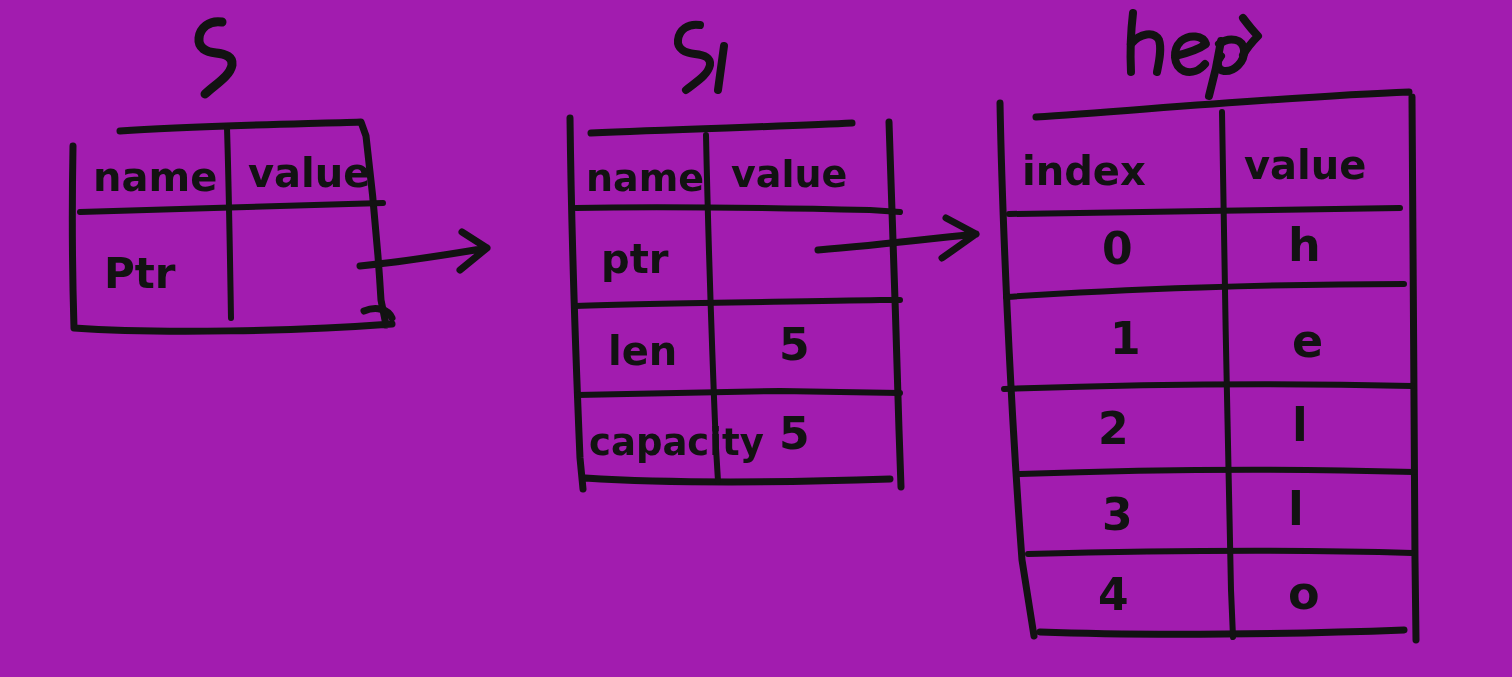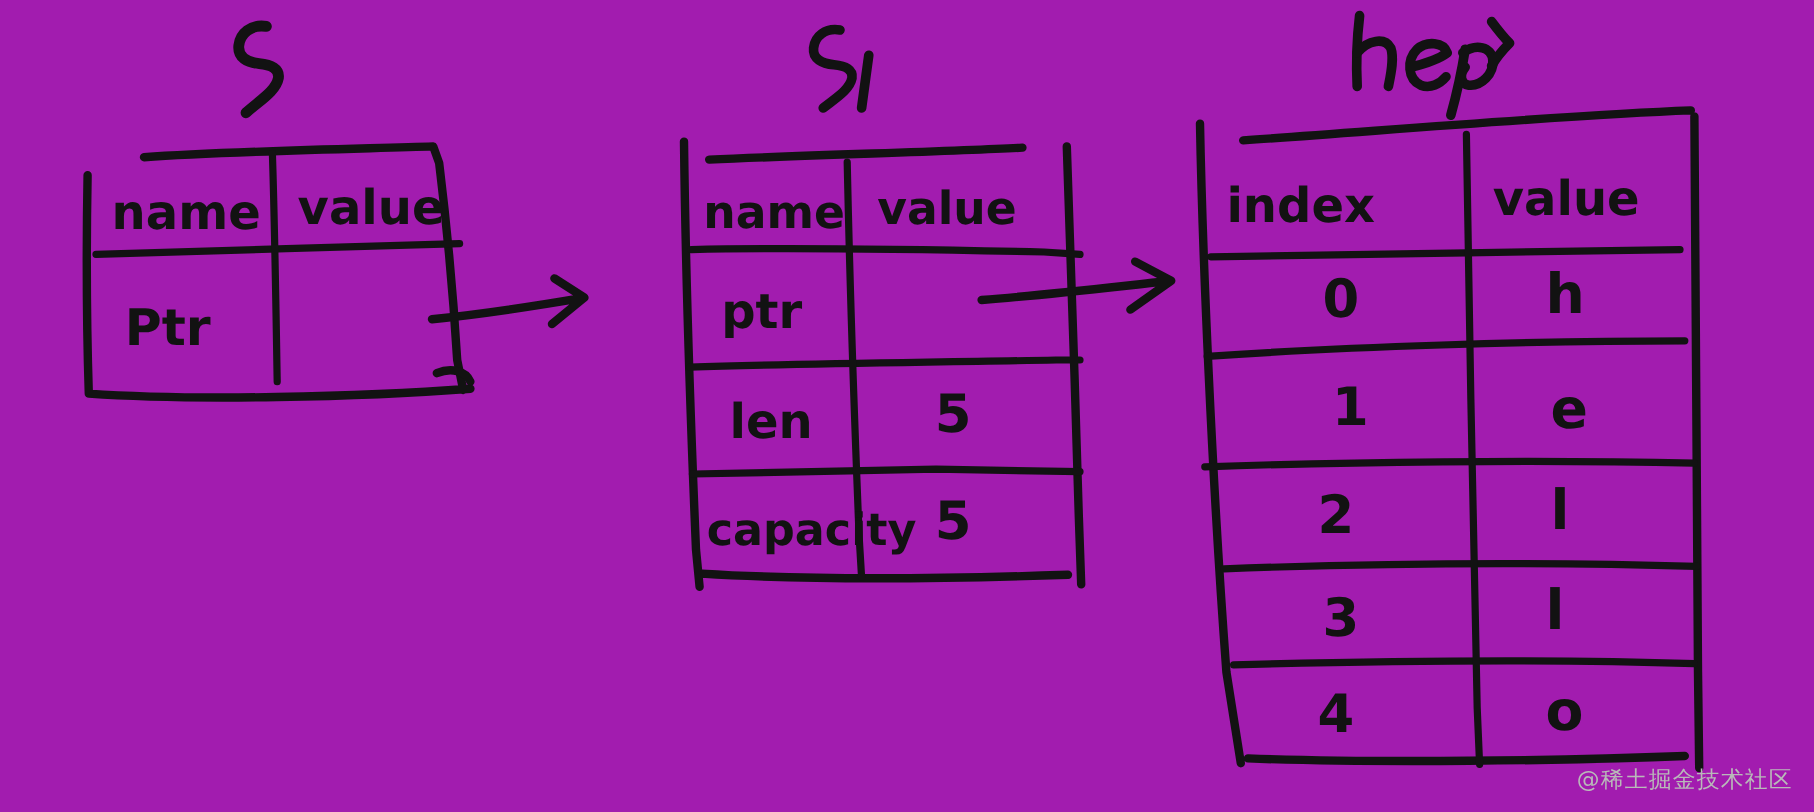--- a/index.html
+++ b/index.html
@@ -161,15 +161,14 @@
 
       <text class="hand" x="1102" y="518" font-size="44">3</text>
       <text class="hand" x="1288" y="512" font-size="46">l</text>
 
       <text class="hand" x="1098" y="598" font-size="44">4</text>
       <text class="hand" x="1288" y="596" font-size="46">o</text>
     </g>
 
   </svg>
 
-  <div class="watermark">@稀土掘金技术社区</div>
 
 </div>
 
 </body></html>

